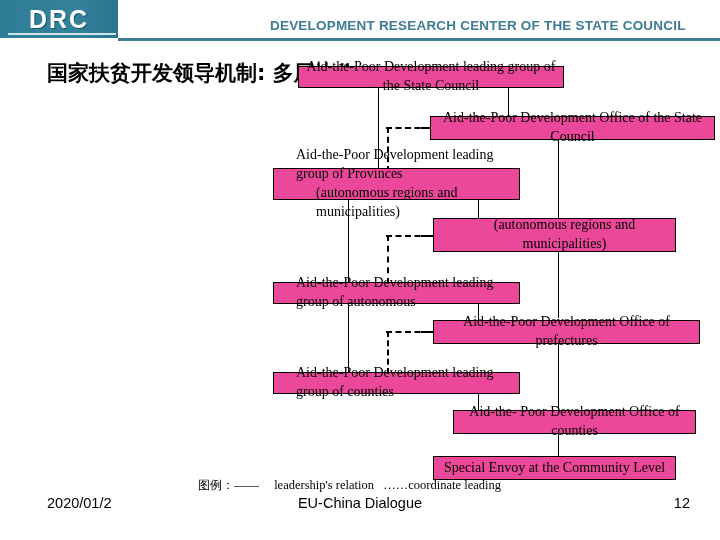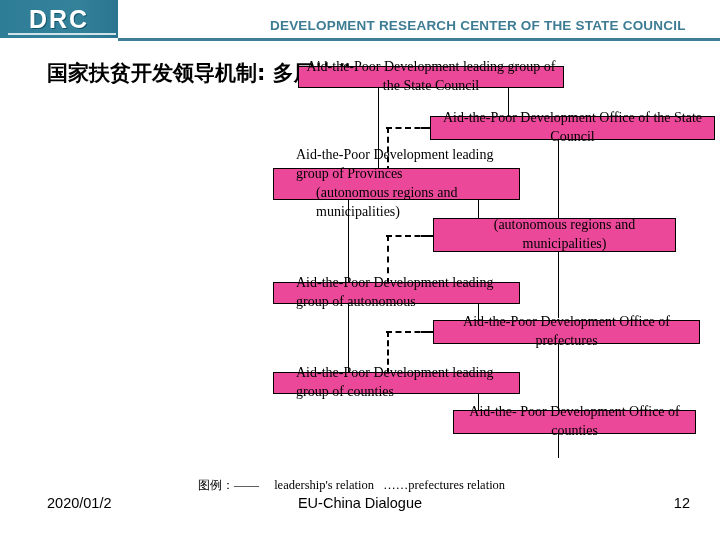--- a/index.html
+++ b/index.html
@@ -189,23 +189,26 @@
     </div>
 
     <div class="node left" style="left:273px;top:372px;width:247px;height:22px;">
       <span class="ntxt">Aid-the-Poor Development leading group of  counties</span>
     </div>
 
     <div class="node center" style="left:433px;top:410px;width:243px;height:24px;margin-left:20px;">
       <span class="ntxt">Aid-the- Poor Development Office of counties</span>
     </div>
 
+    <div class="node center" style="left:433px;top:456px;width:243px;height:24px;">
+      <span class="ntxt">Special Envoy at the Community Level</span>
+    </div>
   </div>
 
   <div class="legend">
-    <span class="cn">图例：</span><span>——&nbsp;</span><span class="seg">leadership's relation</span><span>&nbsp;&nbsp;&nbsp;</span><span>……</span><span>prefectures relation</span>
+    <span class="cn">图例：</span><span>——&nbsp;</span><span class="seg">leadership's relation</span><span>&nbsp;&nbsp;&nbsp;</span><span>……</span><span>coordinate leading</span>
   </div>
 
   <div class="foot foot-date">2020/01/2</div>
   <div class="foot foot-center">EU-China Dialogue</div>
   <div class="foot foot-page">12</div>
 
 </div>
 
 </body></html>

